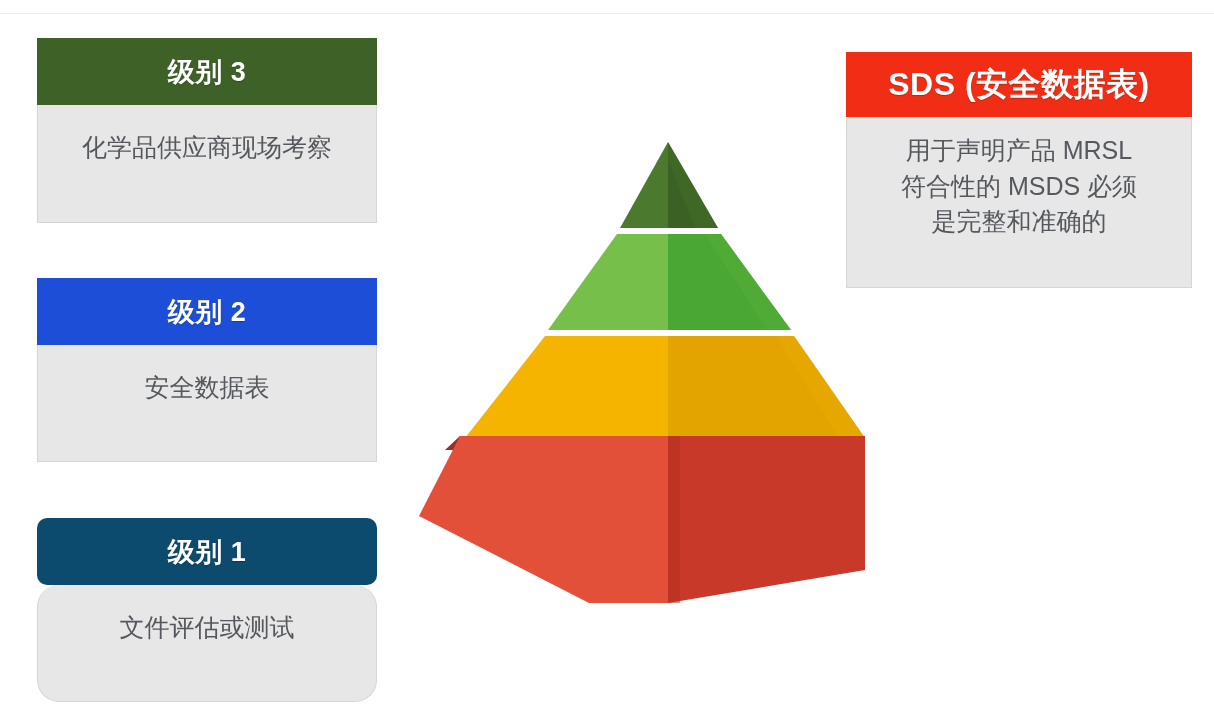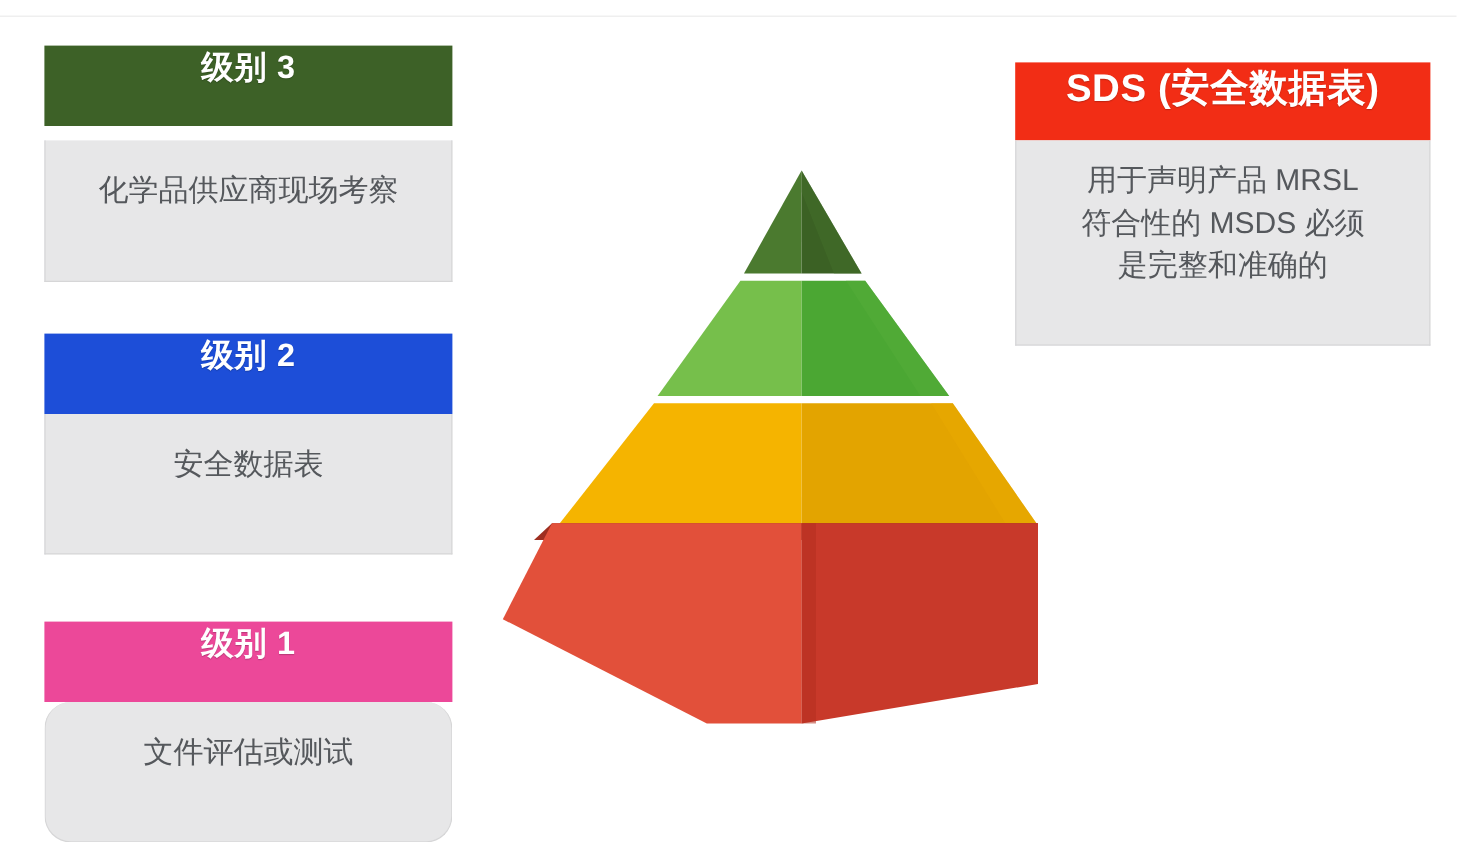--- a/index.html
+++ b/index.html
@@ -33,21 +33,21 @@
   }
   .card-header {
     box-sizing: border-box;
     width: 100%;
     text-align: center;
     color: #ffffff;
     font-weight: bold;
     letter-spacing: 0.5px;
     text-shadow: 0 1px 1px rgba(0,0,0,0.22);
     display: flex;
-    align-items: flex-start;
+    align-items: center;
     justify-content: center;
   }
   .card-body {
     box-sizing: border-box;
     width: 100%;
     background: #e7e7e8;
     border: 1px solid #d6d6d7;
     border-top: none;
     color: #55585c;
     display: flex;
@@ -61,28 +61,28 @@
   }
 
   
   .card-level { width: 340px; left: 37px; }
   .card-level .card-header { height: 67px; font-size: 27px; }
   .card-level .card-body   { font-size: 25px; }
   .card-level .body-text   { padding-top: 26px; line-height: 1.35; }
 
   #card-level3 { top: 38px; }
   #card-level3 .card-header { background: #3d6127; }
-  #card-level3 .card-body   { height: 118px; margin-top: 12px; }
+  #card-level3 .card-body   { height: 118px; }
 
   #card-level2 { top: 278px; }
   #card-level2 .card-header { background: #1d4ed8; }
   #card-level2 .card-body   { height: 117px; }
 
   #card-level1 { top: 518px; }
-  #card-level1 .card-header { background: #ec4899; }
+  #card-level1 .card-header { background: #0c4a6e; border-radius: 10px; }
   #card-level1 .card-body   { height: 117px; border-radius: 22px; }
 
   
   #card-sds {
     left: 846px;
     top: 52px;
     width: 346px;
   }
   #card-sds .card-header {
     height: 65px;

